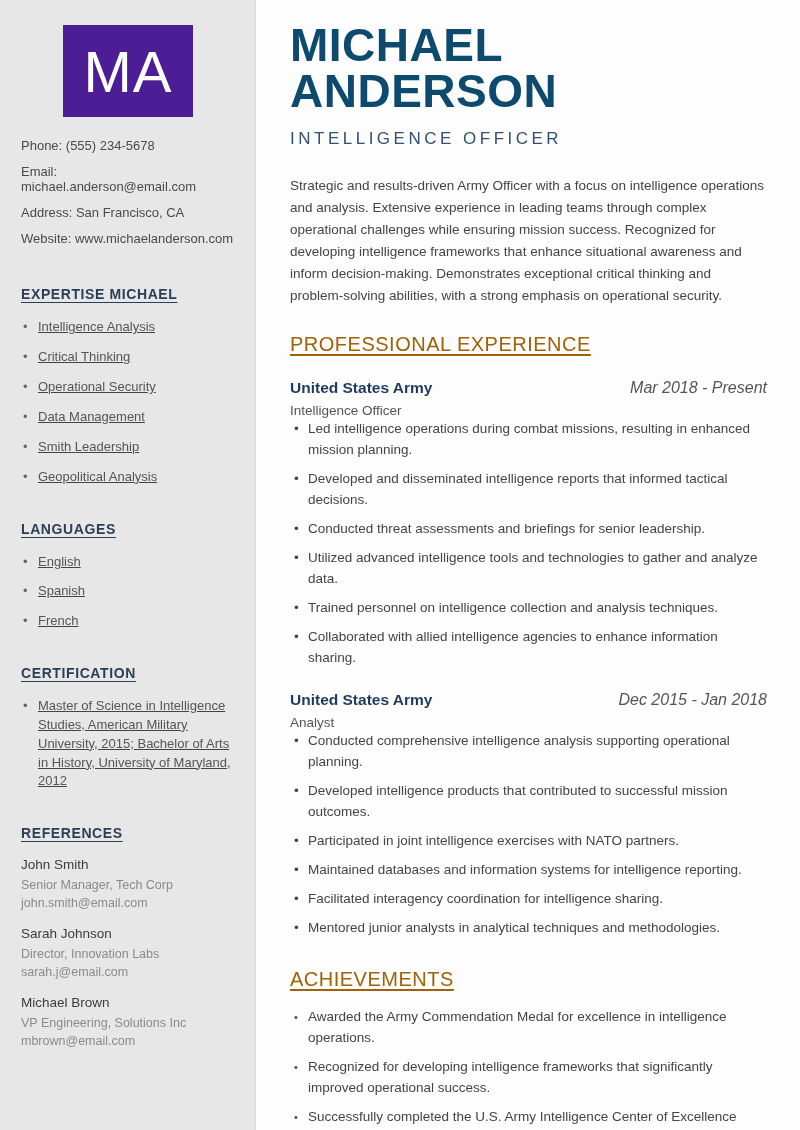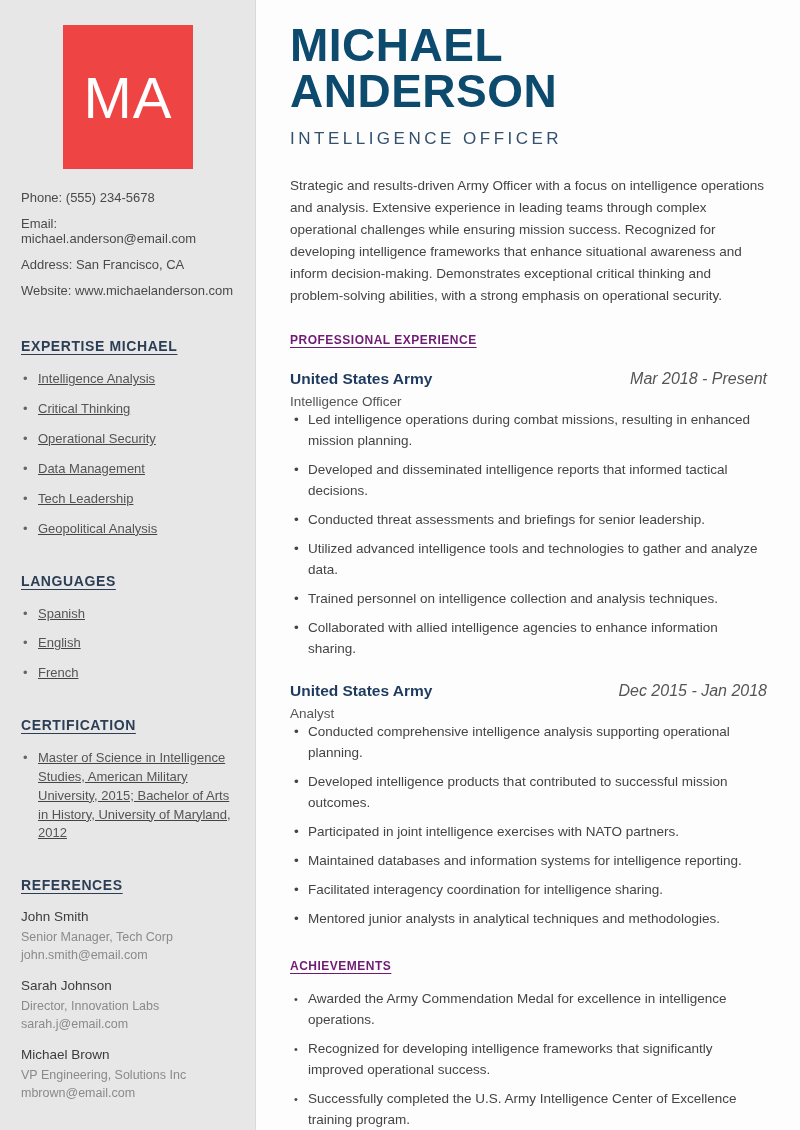--- a/index.html
+++ b/index.html
@@ -16,23 +16,23 @@
   
   .sidebar {
     width: 256px;
     min-width: 256px;
     height: 1130px;
     background: #e7e7e7;
     border-right: 1px solid #dadada;
     padding: 25px 20px 20px 21px;
   }
   .monogram-box {
-    width: 130px; height: 144px;
+    width: 130px; height: 92px;
     margin: 0 auto;
-    background: #ef4444;
+    background: #4c1d95;
     display: flex; align-items: center; justify-content: center;
   }
   .monogram {
     color: #ffffff;
     font-size: 58px;
     font-weight: 400;
     letter-spacing: 1px;
   }
   .contact { margin-top: 22px; margin-bottom: 14px; }
   .contact-line {
@@ -101,23 +101,23 @@
     margin-top: 15px;
   }
   .summary {
     margin-top: 26px;
     font-size: 13.5px;
     color: #444444;
     line-height: 22px;
   }
   .main-section { margin-top: 26px; }
   .main-heading {
-    font-size: 12px;
-    font-weight: bold;
-    color: #701a75;
+    font-size: 20px;
+    font-weight: normal;
+    color: #a16207;
     letter-spacing: 0.5px;
     text-decoration: underline;
     text-underline-offset: 3px;
   }
   .job { margin-top: 23px; }
   .job-header { display: flex; justify-content: space-between; align-items: baseline; }
   .company {
     font-size: 15.5px;
     font-weight: bold;
     color: #1e3a5f;
@@ -170,31 +170,31 @@
     </div>
 
     <div class="side-section first">
       <div class="side-heading">EXPERTISE MICHAEL</div>
       <ul class="side-list">
 
       <li>Intelligence Analysis</li>
           <li>Critical Thinking</li>
           <li>Operational Security</li>
           <li>Data Management</li>
-          <li>Tech Leadership</li>
+          <li>Smith Leadership</li>
           <li>Geopolitical Analysis</li>
         </ul>
     </div>
 
     <div class="side-section">
       <div class="side-heading">LANGUAGES</div>
       <ul class="side-list">
 
-      <li>Spanish</li>
-          <li>English</li>
+      <li>English</li>
+          <li>Spanish</li>
           <li>French</li>
         </ul>
     </div>
 
     <div class="side-section">
       <div class="side-heading">CERTIFICATION</div>
       <ul class="side-list">
 
       <li>Master of Science in Intelligence Studies, American Military University, 2015; Bachelor of Arts in History, University of Maryland, 2012</li>
         </ul>

